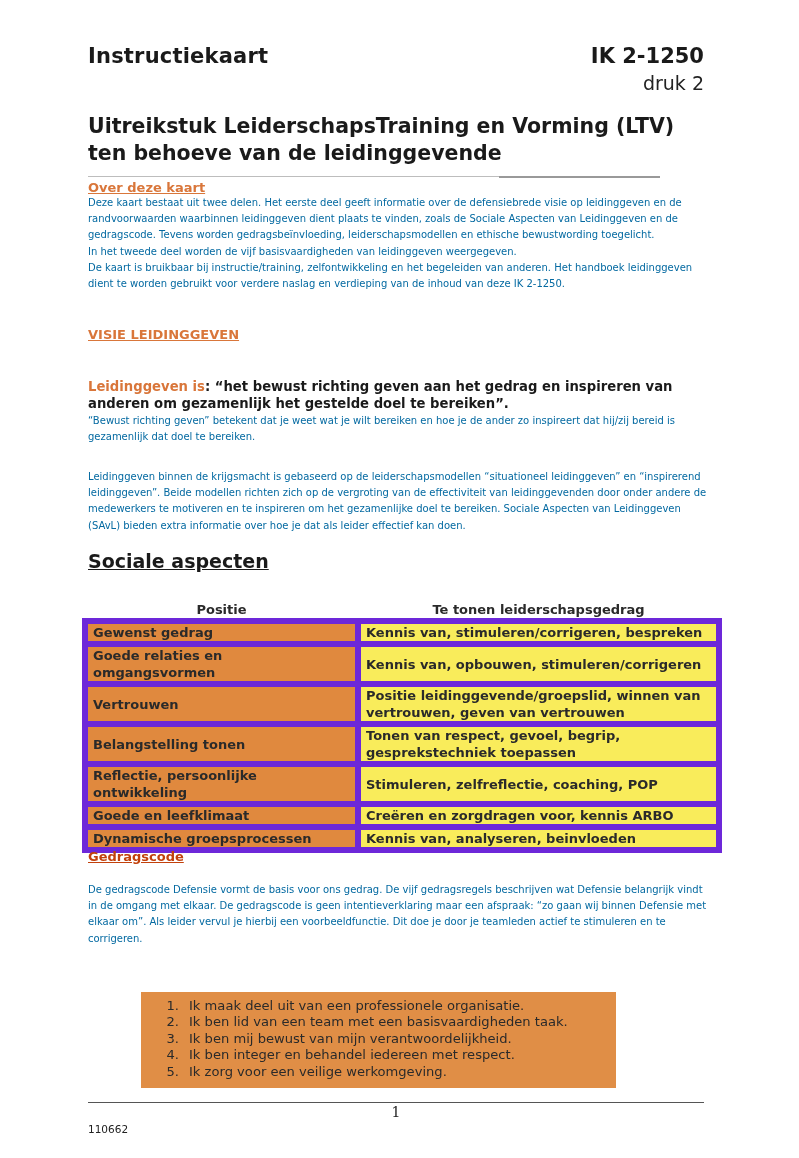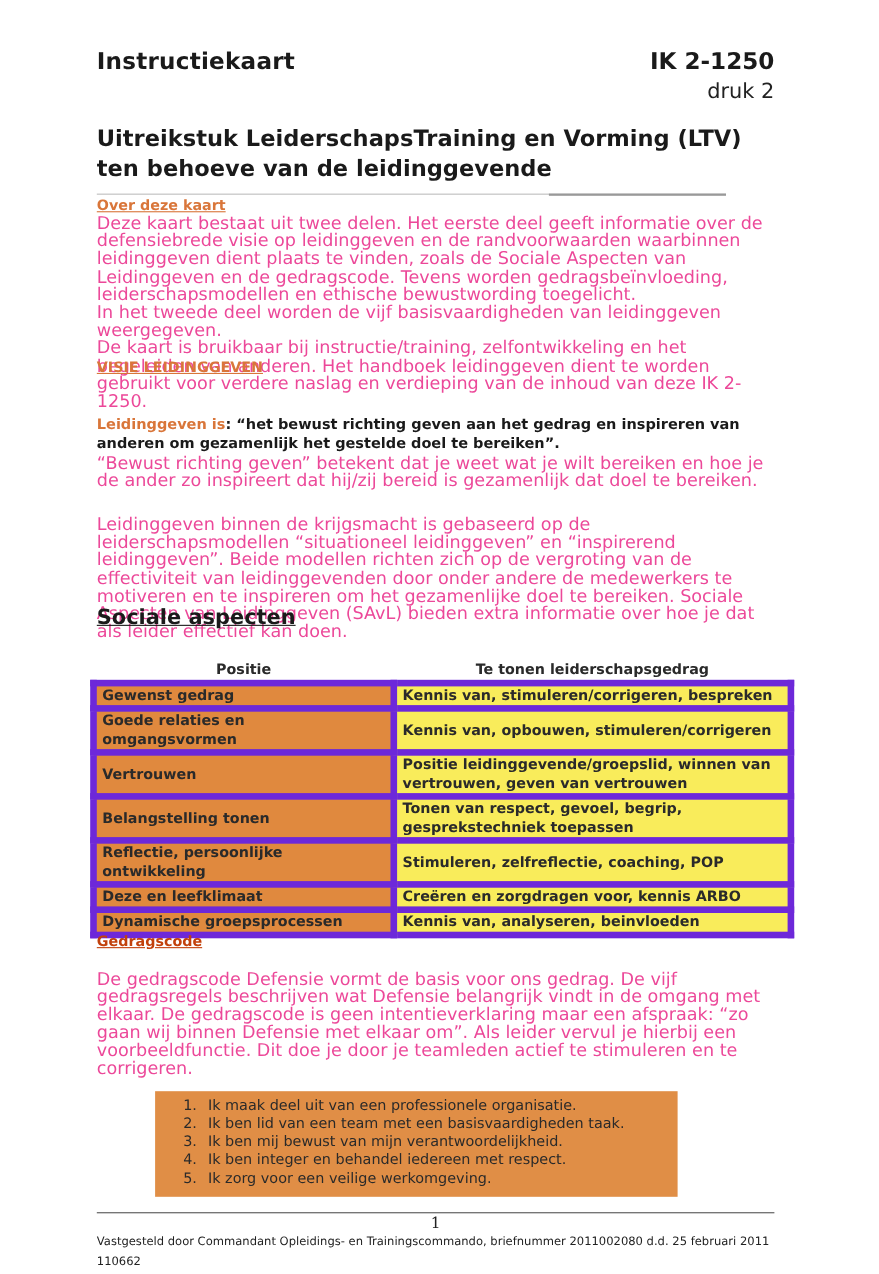--- a/index.html
+++ b/index.html
@@ -5,21 +5,21 @@
   html, body { margin: 0; padding: 0; background: #ffffff; }
   body { width: 799px; height: 1158px; position: relative; overflow: hidden;
          font-family: "DejaVu Sans", sans-serif; color: #1a1a1a; }
   .page { position: absolute; left: 88px; top: 0; width: 616px; }
   .hdr-title { position: absolute; left: 0; top: 44px; font-size: 21px; font-weight: bold; letter-spacing: 0.2px; }
   .hdr-code { position: absolute; right: 0; top: 44px; font-size: 21px; font-weight: bold; text-align: right; }
   .hdr-druk { position: absolute; right: 0; top: 72px; font-size: 19px; text-align: right; color: #222; }
   .doc-title { position: absolute; left: 0; top: 113px; font-size: 20.5px; font-weight: bold; line-height: 27px; width: 620px; }
   .title-rule { position: absolute; left: 0; top: 176px; width: 572px; height: 1px; background: #bdbdbd; }
   .title-rule-dark { position: absolute; left: 411px; top: 176px; width: 161px; height: 2px; background: #999; }
-  .body-text { font-size: 16px; line-height: 16.2px; color: #ec4899; }
+  .body-text { font-size: 10px; line-height: 16.2px; color: #0369a1; }
   .sec-over-head { position: absolute; left: 0; top: 180px; font-size: 13px; font-weight: bold; color: #d9763a; text-decoration: underline; }
   .sec-over-body { position: absolute; left: 0; top: 195px; width: 620px; }
   .sec-visie-head { position: absolute; left: 0; top: 327px; font-size: 13px; font-weight: bold; color: #d9763a; text-decoration: underline; }
   .def-block { position: absolute; left: 0; top: 378px; width: 620px; font-size: 13.2px; line-height: 17px; font-weight: bold; color: #1a1a1a; }
   .def-label { color: #d9763a; }
   .def-expl { position: absolute; left: 0; top: 413px; width: 620px; }
   .models-text { position: absolute; left: 0; top: 469px; width: 620px; }
   .soc-head { position: absolute; left: 0; top: 550px; font-size: 19px; font-weight: bold; text-decoration: underline; color: #1a1a1a; }
   .soc-table { position: absolute; left: -6px; top: 602px; width: 640px; border-collapse: collapse; font-size: 13px; font-weight: bold; color: #2a2a2a; }
   .soc-table th { font-weight: bold; font-size: 13px; padding: 0; height: 16px; line-height: 16px; }
@@ -95,21 +95,21 @@
             <div style="width:310px">Tonen van respect, gevoel, begrip, gesprekstechniek toepassen</div>
           </td>
       </tr>
       <tr>
         <td class="aspect">
             <div style="width:200px">Reflectie, persoonlijke ontwikkeling</div>
           </td>
         <td class="gedrag">Stimuleren, zelfreflectie, coaching, POP</td>
       </tr>
       <tr>
-        <td class="aspect">Deze en leefklimaat</td>
+        <td class="aspect">Goede en leefklimaat</td>
         <td class="gedrag">Creëren en zorgdragen voor, kennis ARBO</td>
       </tr>
       <tr>
         <td class="aspect">Dynamische groepsprocessen</td>
         <td class="gedrag">Kennis van, analyseren, beinvloeden</td>
       </tr>
     </tbody>
   </table>
 
   <div class="gc-head">Gedragscode</div>
@@ -136,17 +136,16 @@
       <li>
           <span class="num">5.</span>
           <span>Ik zorg voor een veilige werkomgeving.</span>
         </li>
     </ol>
   </div>
 
   <div class="footer-rule"></div>
   <div class="page-num">1</div>
   <div class="footer-text">
-    <div>Vastgesteld door Commandant Opleidings- en Trainingscommando, briefnummer 2011002080 d.d. 25 februari 2011</div>
     <div>110662</div>
   </div>
 
 </div>
 
 </body></html>

